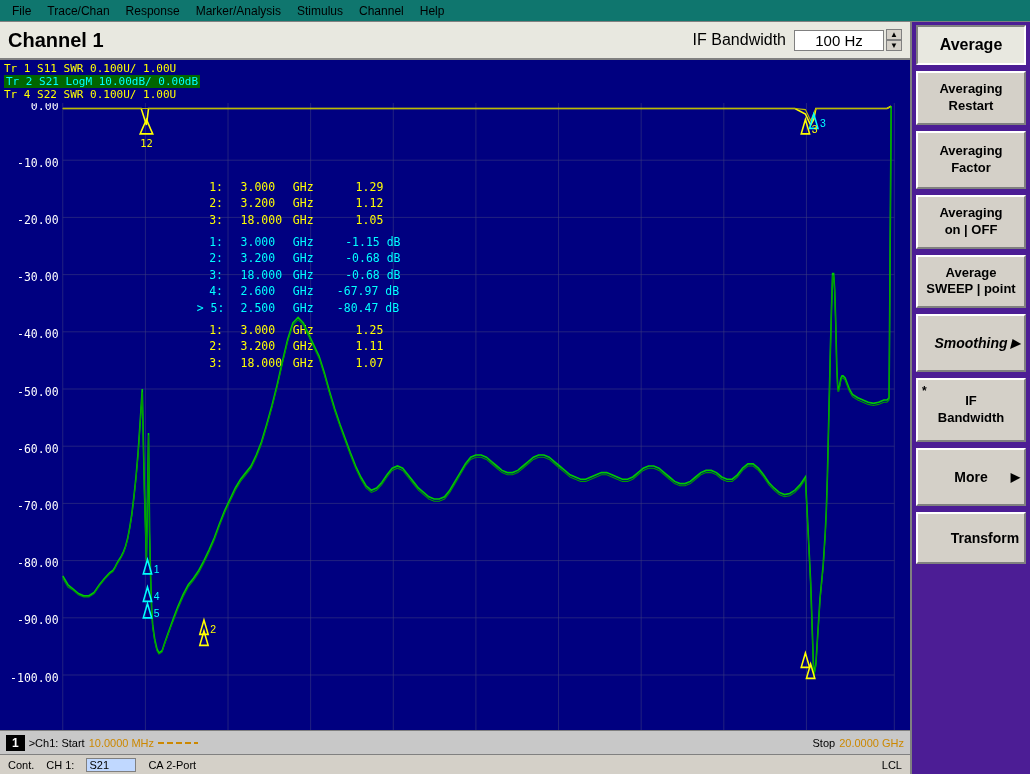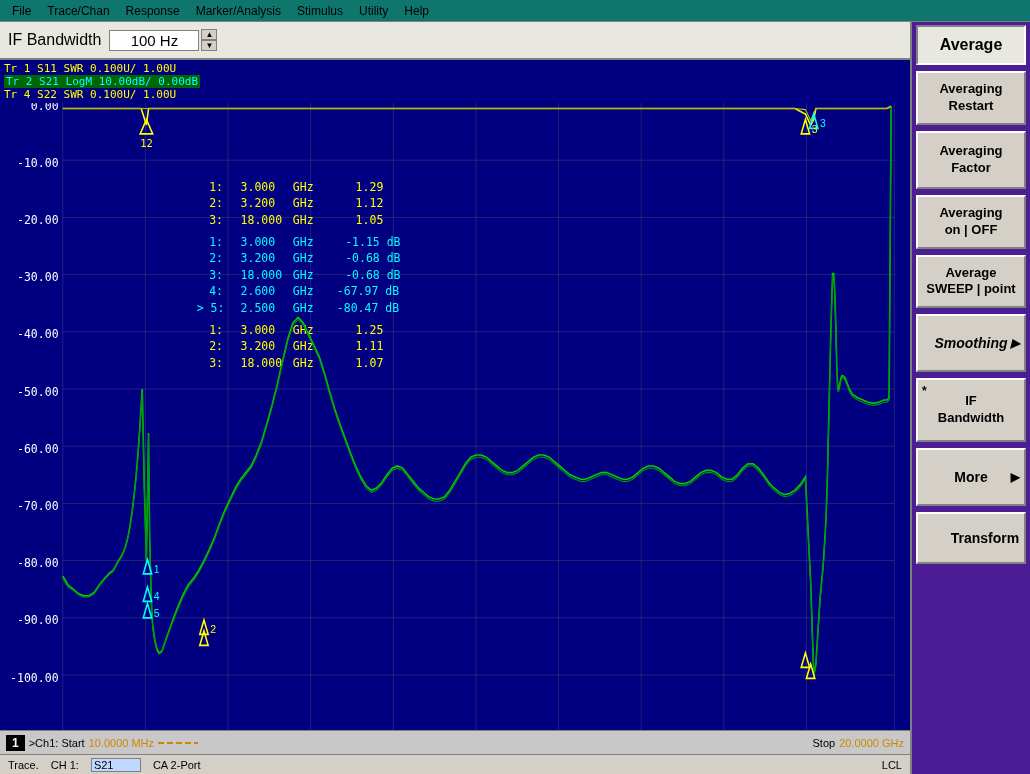--- a/index.html
+++ b/index.html
@@ -172,29 +172,30 @@
   </style>
 </head>
 <body>
 
 <div id="menubar">
   <span class="menu-item">File</span>
   <span class="menu-item">Trace/Chan</span>
   <span class="menu-item">Response</span>
   <span class="menu-item">Marker/Analysis</span>
   <span class="menu-item">Stimulus</span>
-  <span class="menu-item">Utility</span>
+  <span class="menu-item">Channel</span>
   <span class="menu-item">Help</span>
 </div>
 
 <div id="main">
 
   <div id="chart-area">
 
     <div id="header-bar">
+      <span id="channel-title">Channel 1</span>
       <span id="if-bandwidth-label">IF Bandwidth</span>
       <input id="if-bandwidth-input" type="text" value="100 Hz" style="">
       <div id="if-bw-spinners">
         <button class="spinner-btn">▲</button>
         <button class="spinner-btn">▼</button>
       </div>
     </div>
 
     <div id="chart-container" style="flex:1; position:relative; background:#000080; display:flex; flex-direction:column;">
 
@@ -353,21 +354,21 @@
 
         <svg width="40" height="12" viewBox="0 0 40 12">
           <line x1="0" y1="6" x2="40" y2="6" stroke="#cc8800" stroke-width="2" stroke-dasharray="6,3"></line>
         </svg>
         <span style="font-size:11px;color:#000;margin-left:auto;">Stop</span>
         <span style="font-size:11px;color:#cc8800;">20.0000 GHz</span>
       </div>
     </div>
 
     <div id="status-line" style="height:20px;background:#d4d0c8;border-top:1px solid #808080;display:flex;align-items:center;padding:0 8px;gap:12px;">
-      <span style="font-size:11px;">Trace.</span>
+      <span style="font-size:11px;">Cont.</span>
       <span style="font-size:11px;">CH 1:</span>
       <input type="text" style="background: rgb(192, 216, 255); border: 1px solid rgb(128, 128, 128); font-size: 11px; padding: 0px 2px; width: 50px;" value="S21">
       <span style="font-size:11px;">CA 2-Port</span>
       <span style="font-size:11px;margin-left:auto;">LCL</span>
     </div>
   </div>
 
   <div id="right-panel">
 
     <div class="panel-btn active" style="font-size:16px;font-weight:bold;min-height:40px;">

